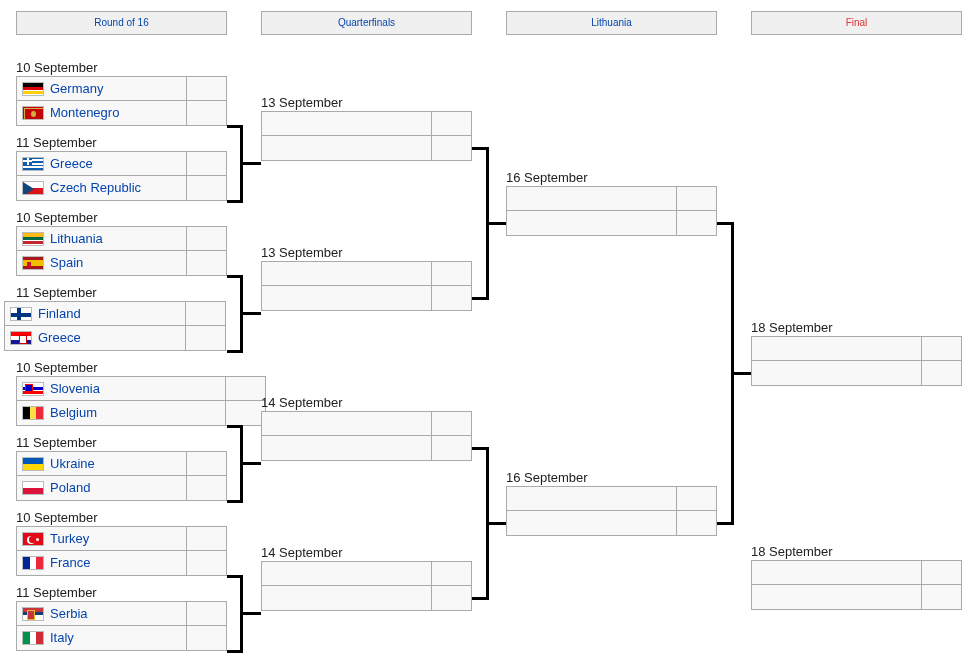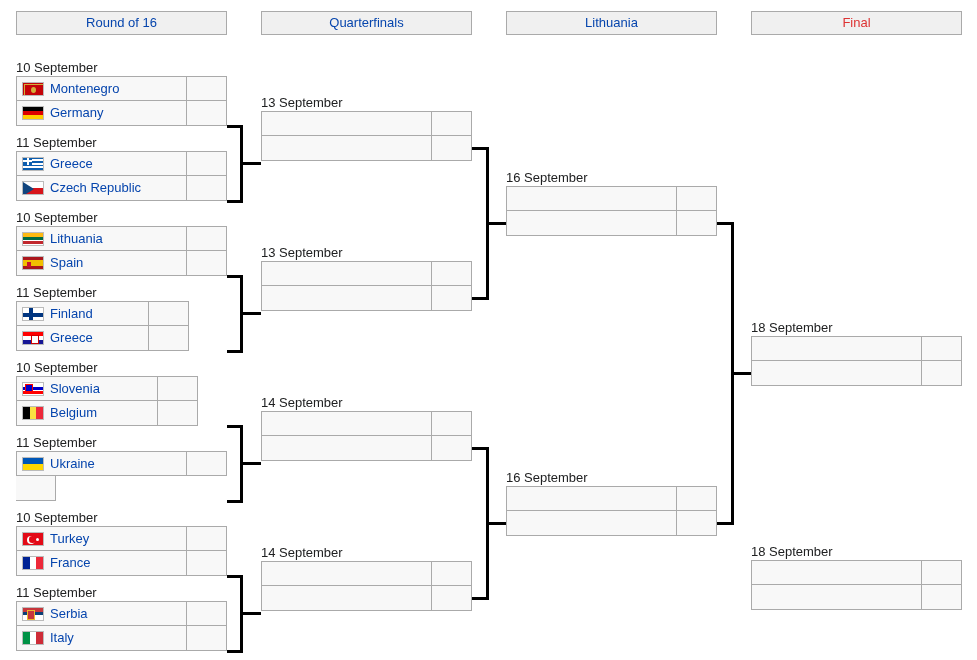--- a/index.html
+++ b/index.html
@@ -10,21 +10,21 @@
     font-family:"Liberation Sans","DejaVu Sans",sans-serif;
     font-size:13px;color:#202122;
   }
   #bracket{position:absolute;left:0;top:0;width:977px;height:660px;}
 
   
   .round-header{
     position:absolute;box-sizing:border-box;
     background:#f0f0f0;border:1px solid #aaa;
     height:24px;line-height:22px;text-align:center;
-    font-size:13px;color:#0645ad;white-space:nowrap;
+    font-size:10px;color:#0645ad;white-space:nowrap;
   }
   .round-header.final-accent{color:#d33;}
 
   
   .match-date{
     position:absolute;white-space:nowrap;
     font-size:13px;line-height:14px;color:#202122;
   }
 
   
@@ -88,37 +88,37 @@
 
 <div id="bracket">
     <div class="round-header" style="left: 16px; top: 11px; width: 211px;">Round of 16</div>
     <div class="round-header" style="left: 261px; top: 11px; width: 211px;">Quarterfinals</div>
     <div class="round-header" style="left: 506px; top: 11px; width: 211px;">Lithuania</div>
     <div class="round-header final-accent" style="left: 751px; top: 11px; width: 211px;">Final</div>
     <div class="match-date" style="left: 16px; top: 61px;">10 September</div>
     <div class="match" style="left: 16px; top: 76px; width: 211px;">
       <div class="team-row">
         <div class="team-cell">
-          <span class="flag">
-            <i style="left:0;top:0;width:100%;height:100%;background:#c40308"></i>
-            <i style="left:1px;top:1px;right:1px;bottom:1px;width:18px;height:10px;border:1px solid #d4af3a;background:#c40308"></i>
-            <i class="emblem" style="left:8px;top:4px;width:5px;height:6px;background:#d4af3a"></i>
-          </span>
-          <span class="team-name">Montenegro</span>
-        </div>
-        <div class="score-cell" style="width: 40px; flex: 0 0 40px;"></div>
-      </div>
-      <div class="team-row">
-        <div class="team-cell">
           <span class="flag h3">
             <i style="background:#000"></i>
             <i style="background:#d00"></i>
             <i style="background:#ffce00"></i>
           </span>
           <span class="team-name">Germany</span>
+        </div>
+        <div class="score-cell" style="width: 40px; flex: 0 0 40px;"></div>
+      </div>
+      <div class="team-row">
+        <div class="team-cell">
+          <span class="flag">
+            <i style="left:0;top:0;width:100%;height:100%;background:#c40308"></i>
+            <i style="left:1px;top:1px;right:1px;bottom:1px;width:18px;height:10px;border:1px solid #d4af3a;background:#c40308"></i>
+            <i class="emblem" style="left:8px;top:4px;width:5px;height:6px;background:#d4af3a"></i>
+          </span>
+          <span class="team-name">Montenegro</span>
         </div>
         <div class="score-cell" style="width: 40px; flex: 0 0 40px;"></div>
       </div>
     </div>
     <div class="match-date" style="left: 16px; top: 136px;">11 September</div>
     <div class="match" style="left: 16px; top: 151px; width: 211px;">
       <div class="team-row">
         <div class="team-cell">
           <span class="flag">
             <i style="left:0;top:0;width:100%;height:100%;background:#fff"></i>
@@ -166,21 +166,21 @@
             <i style="left:0;top:25%;width:100%;height:50%;background:#f1bf00"></i>
             <i style="left:0;top:75%;width:100%;height:25%;background:#aa151b"></i>
             <i style="left:4px;top:5px;width:4px;height:5px;background:#c8102e"></i>
           </span>
           <span class="team-name">Spain</span>
         </div>
         <div class="score-cell" style="width: 40px; flex: 0 0 40px;"></div>
       </div>
     </div>
     <div class="match-date" style="left: 16px; top: 286px;">11 September</div>
-    <div class="match" style="left: 16px; top: 301px; width: 173px;">
+    <div class="match" style="left: 4px; top: 301px; width: 222px;">
       <div class="team-row">
         <div class="team-cell">
           <span class="flag">
             <i style="left:0;top:0;width:100%;height:100%;background:#fff"></i>
             <i style="left:0;top:5px;width:100%;height:4px;background:#003580"></i>
             <i style="left:6px;top:0;width:4px;height:100%;background:#003580"></i>
           </span>
           <span class="team-name">Finland</span>
         </div>
         <div class="score-cell" style="width: 40px; flex: 0 0 40px;"></div>
@@ -192,21 +192,21 @@
             <i style="left:0;top:33.34%;width:100%;height:33.33%;background:#fff"></i>
             <i style="left:0;top:66.67%;width:100%;height:33.33%;background:#171796"></i>
             <i style="left:8px;top:2.5px;width:6px;height:7px;background:#fff;border:1px solid #c00"></i>
           </span>
           <span class="team-name">Greece</span>
         </div>
         <div class="score-cell" style="width: 40px; flex: 0 0 40px;"></div>
       </div>
     </div>
     <div class="match-date" style="left: 16px; top: 361px;">10 September</div>
-    <div class="match" style="left: 16px; top: 376px; width: 182px;">
+    <div class="match" style="left: 16px; top: 376px; width: 250px;">
       <div class="team-row">
         <div class="team-cell">
           <span class="flag">
             <i style="left:0;top:0;width:100%;height:33.34%;background:#fff"></i>
             <i style="left:0;top:33.34%;width:100%;height:33.33%;background:#0000c8"></i>
             <i style="left:0;top:66.67%;width:100%;height:33.33%;background:#ff0000"></i>
             <i style="left:2px;top:1.5px;width:6px;height:6px;background:#0000c8;border:1px solid #ff0000"></i>
           </span>
           <span class="team-name">Slovenia</span>
         </div>
@@ -230,20 +230,27 @@
         <div class="team-cell">
           <span class="flag h2">
             <i style="background:#0057b7"></i>
             <i style="background:#ffd700"></i>
           </span>
           <span class="team-name">Ukraine</span>
         </div>
         <div class="score-cell" style="width: 40px; flex: 0 0 40px;"></div>
       </div>
       <div class="team-row">
+        <div class="team-cell">
+          <span class="flag h2">
+            <i style="background:#fff"></i>
+            <i style="background:#dc143c"></i>
+          </span>
+          <span class="team-name">Poland</span>
+        </div>
         <div class="score-cell" style="width: 40px; flex: 0 0 40px;"></div>
       </div>
     </div>
     <div class="match-date" style="left: 16px; top: 511px;">10 September</div>
     <div class="match" style="left: 16px; top: 526px; width: 211px;">
       <div class="team-row">
         <div class="team-cell">
           <span class="flag">
             <i style="left:0;top:0;width:100%;height:100%;background:#e30a17"></i>
             <i class="emblem" style="left:4px;top:3px;width:8px;height:8px;background:#fff"></i>

